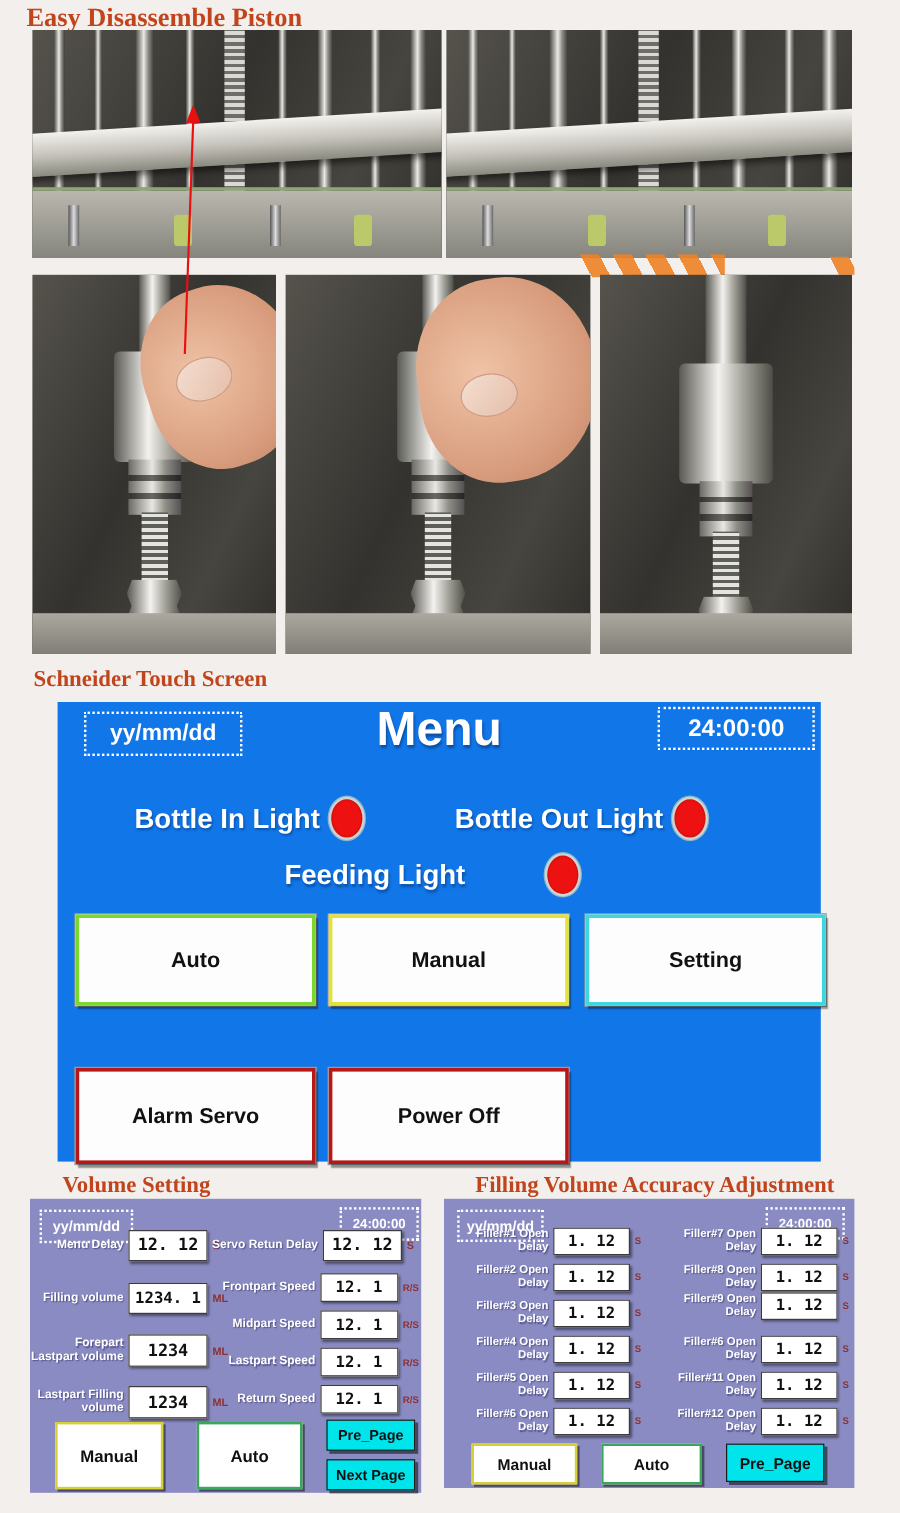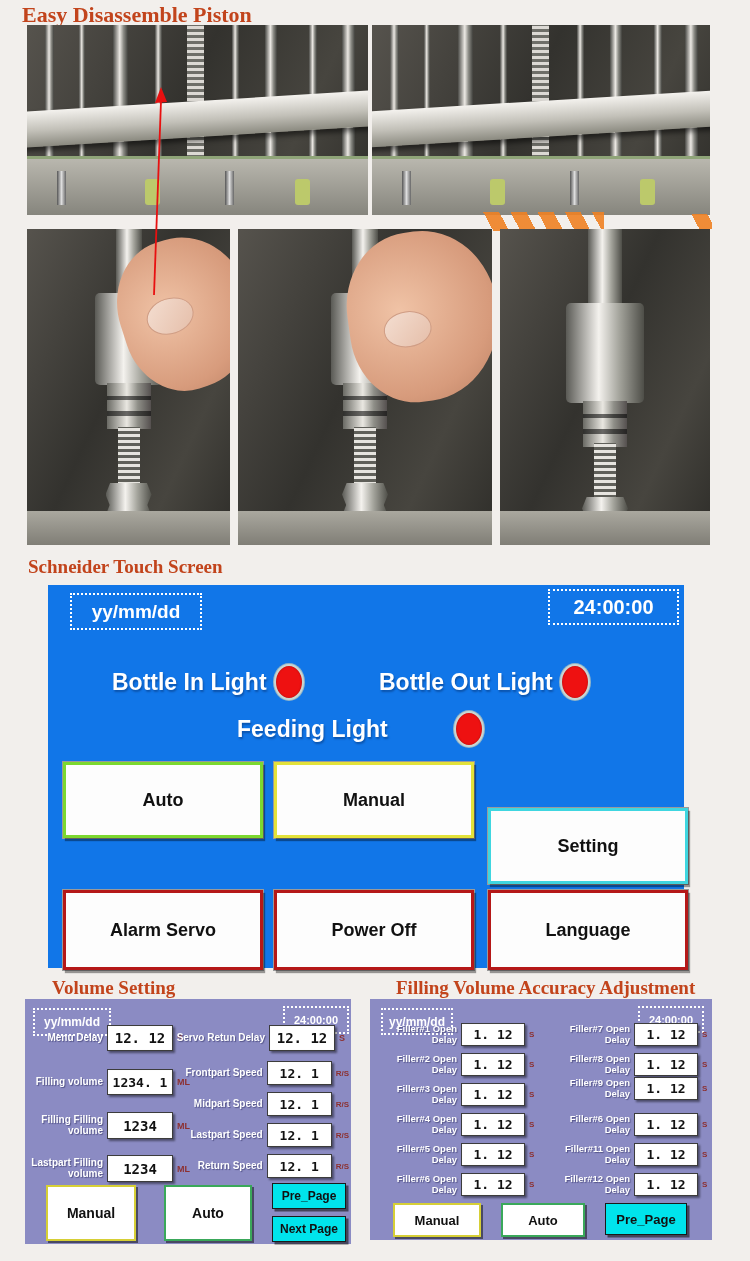--- a/index.html
+++ b/index.html
@@ -58,21 +58,21 @@
 
   
   #menu{left:48px;top:585px;width:636px;height:383px;background:#1176e8;}
   #menu .light-group{position:absolute;display:flex;align-items:center;gap:7px;}
   #menu .light-label{color:#fff;font-weight:bold;font-size:23px;text-shadow:1px 2px 2px rgba(0,30,80,.4);white-space:nowrap;}
   .indicator{width:26px;height:32px;border-radius:50%;background:#ee1111;
              border:2px solid #c9d6d2;box-shadow:0 0 0 1px #8fb4c9, inset 0 0 2px rgba(0,0,0,.35);}
   .menu-btn{position:absolute;width:194px;background:#fdfdfd;display:flex;align-items:center;justify-content:center;
             font-weight:bold;font-size:18px;color:#111;box-shadow:2px 3px 1px rgba(0,0,0,.38),0 0 0 1px #9a9a9a;}
   .bd-green{border:3px solid #7cd82f;} .bd-yellow{border:3px solid #e3e23a;}
-  .bd-cyan{border:3px solid #3fd6e0;margin-top:46px;}  .bd-red{border:3px solid #b51818;}
+  .bd-cyan{border:3px solid #3fd6e0;}  .bd-red{border:3px solid #b51818;}
 
   
   .sscreen{background:#8b8bc3;position:absolute;}
   .srow{position:absolute;display:flex;align-items:center;gap:4px;}
   .srow .flabel{display:block;text-align:right;line-height:1.08;}
   .sm-btn{position:absolute;background:#fff;display:flex;align-items:center;justify-content:center;
           font-weight:bold;color:#111;box-shadow:2px 2px 0 rgba(20,20,20,.55);}
   .cy-btn{position:absolute;background:#00e4ec;border:1px solid #1a1a1a;display:flex;align-items:center;justify-content:center;
           font-weight:bold;color:#111;box-shadow:2.5px 2.5px 0 rgba(20,20,20,.6);}
 </style>
@@ -163,62 +163,62 @@
 
 <svg class="abs" style="left:140px;top:85px" width="40" height="215">
   <line x1="14" y1="210" x2="21" y2="16" stroke="#e81010" stroke-width="1.8"></line>
   <polygon points="21,2 15,18 27,17" fill="#e81010"></polygon>
 </svg>
 
 <div class="sec-title" style="left:28px;top:556px;font-size:19px">Schneider Touch Screen</div>
 
 <div class="abs" id="menu">
   <div class="dotted-box" style="left:22px;top:8px;width:128px;height:33px;font-size:19px">yy/mm/dd</div>
+  <div class="hmi-title" style="top:1px;font-size:40px">Menu</div>
   <div class="dotted-box" style="left:500px;top:4px;width:127px;height:32px;font-size:20px">24:00:00</div>
 
   <div class="light-group" style="left:64px;top:79px">
     <span class="light-label">Bottle In Light</span>
     <span class="indicator"></span>
   </div>
   <div class="light-group" style="left:331px;top:79px">
     <span class="light-label">Bottle Out Light</span>
     <span class="indicator"></span>
   </div>
   <div class="light-group" style="left:189px;top:126px;gap:66px">
     <span class="light-label">Feeding Light</span>
     <span class="indicator"></span>
   </div>
 
   <div class="menu-btn bd-green" style="left:15px;top:177px;height:70px">Auto</div>
   <div class="menu-btn bd-yellow" style="left:226px;top:177px;height:70px">Manual</div>
   <div class="menu-btn bd-cyan" style="left:440px;top:177px;height:70px">Setting</div>
   <div class="menu-btn bd-red" style="left:15px;top:305px;height:74px">Alarm Servo</div>
   <div class="menu-btn bd-red" style="left:226px;top:305px;height:74px">Power Off</div>
-  <div class="menu-btn bd-red" style="left:440px;top:305px;height:74px">Language</div>
 </div>
 
 <div class="sec-title" style="left:52px;top:977px;font-size:19px">Volume Setting</div>
 <div class="sec-title" style="left:396px;top:977px;font-size:19px">Filling Volume Accuracy Adjustment</div>
 
 <div class="sscreen" style="left:25px;top:999px;width:326px;height:245px">
   <div class="dotted-box" style="left:8px;top:9px;width:74px;height:24px;font-size:12px">yy/mm/dd</div>
   <div class="dotted-box" style="left:258px;top:7px;width:62px;height:24px;font-size:11px">24:00:00</div>
 
   <div class="srow" style="left:0;top:26px;width:172px">
     <span class="flabel" style="width:78px;font-size:10px">Menu Delay</span>
     <span class="vbox" style="width:64px;height:24px;font-size:14px">12. 12</span>
     <span class="unit" style="font-size:9px">S</span>
   </div>
   <div class="srow" style="left:0;top:70px;width:172px">
     <span class="flabel" style="width:78px;font-size:10px">Filling volume</span>
     <span class="vbox" style="width:64px;height:24px;font-size:13px">1234. 1</span>
     <span class="unit" style="font-size:9px">ML</span>
   </div>
   <div class="srow" style="left:0;top:113px;width:172px">
-    <span class="flabel" style="width:78px;font-size:10px">Filling Filling volume</span>
+    <span class="flabel" style="width:78px;font-size:10px">Forepart Lastpart volume</span>
     <span class="vbox" style="width:64px;height:25px;font-size:14px">1234</span>
     <span class="unit" style="font-size:9px">ML</span>
   </div>
   <div class="srow" style="left:0;top:156px;width:172px">
     <span class="flabel" style="width:78px;font-size:10px">Lastpart Filling volume</span>
     <span class="vbox" style="width:64px;height:25px;font-size:14px">1234</span>
     <span class="unit" style="font-size:9px">ML</span>
   </div>
 
   <div class="srow" style="left:100px;top:26px;width:224px">

